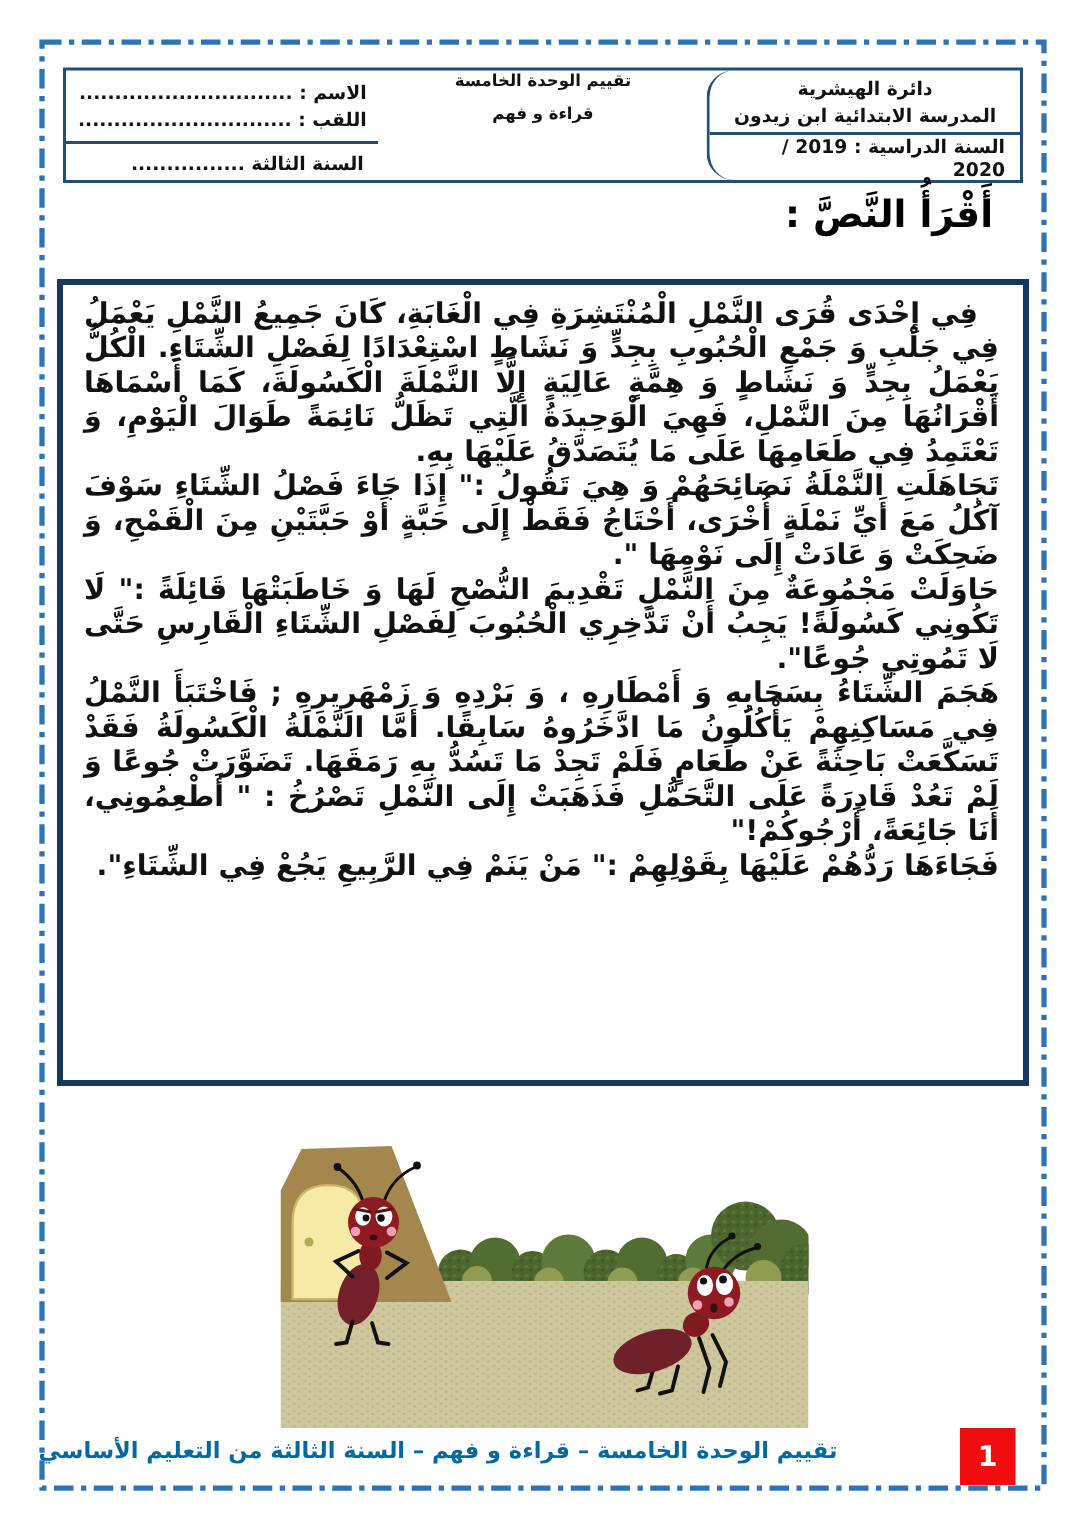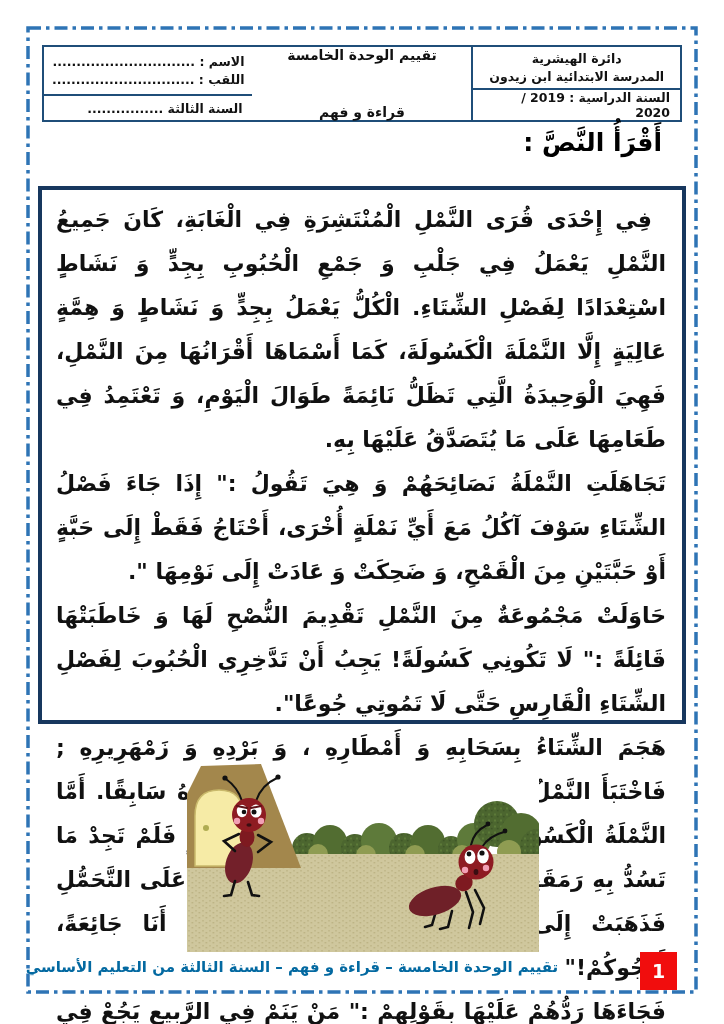--- a/index.html
+++ b/index.html
@@ -17,24 +17,24 @@
   .page-border-svg { position: absolute; left: 26px; top: 26px; z-index: 1; }
 
   
   .header-table {
     position: absolute; top: 45px; left: 42px; width: 640px; height: 77px;
     border: 2.5px solid #1F4E79; display: flex; z-index: 2;
     font-weight: bold; font-size: 12.5px;
   }
   .ht-col { display: flex; flex-direction: column; }
   .ht-col + .ht-col { border-left: 0; }
-  .col-school { width: 218px; border-left: 2.5px solid #1F4E79; }
+  .col-school { width: 218px; border-left: 2.5px solid #1F4E79; border-radius: 18px; }
   .col-title  { width: 229px; border-left: 2.5px solid #1F4E79;
-                align-items: center; justify-content: space-between; gap: 9px;
-                font-size: 14px; }
+                align-items: center; justify-content: flex-start; gap: 9px;
+                font-size: 11px; }
   .col-student{ flex: 1; }
   .ht-row-top { height: 49px; border-bottom: 2.5px solid #1F4E79;
                 display: flex; flex-direction: column; justify-content: center;
                 gap: 3px; padding: 2px 8px; }
   .ht-row-bottom { flex: 1; display: flex; align-items: center; padding: 0 10px; }
   .col-school .ht-row-top { align-items: center; text-align: center; }
   .col-school .ht-row-bottom { justify-content: center; }
   .col-student .ht-row-top { align-items: flex-start; }
   .dotted-line { white-space: nowrap; overflow: hidden; letter-spacing: .5px; }
 
@@ -42,21 +42,21 @@
   .section-title {
     position: absolute; top: 128px; right: 62px; z-index: 2;
     font-size: 25px; font-weight: bold; color: #000;
   }
 
   
   .text-box {
     position: absolute; top: 186px; left: 38px; width: 648px; height: 538px;
     border: 4px solid #17375E; background: #fff; z-index: 2;
     padding: 8px 16px 8px 14px;
-    font-size: 22px; font-weight: bold; line-height: 44px;
+    font-size: 19px; font-weight: bold; line-height: 23px;
     text-align: justify; text-align-last: right;
   }
   .text-box p { margin: 0; }
   .text-box p.indent-first { text-indent: 14px; }
 
   
   .illustration {
     position: absolute; top: 764px; left: 187px; width: 352px; height: 192px;
     z-index: 2;
   }

